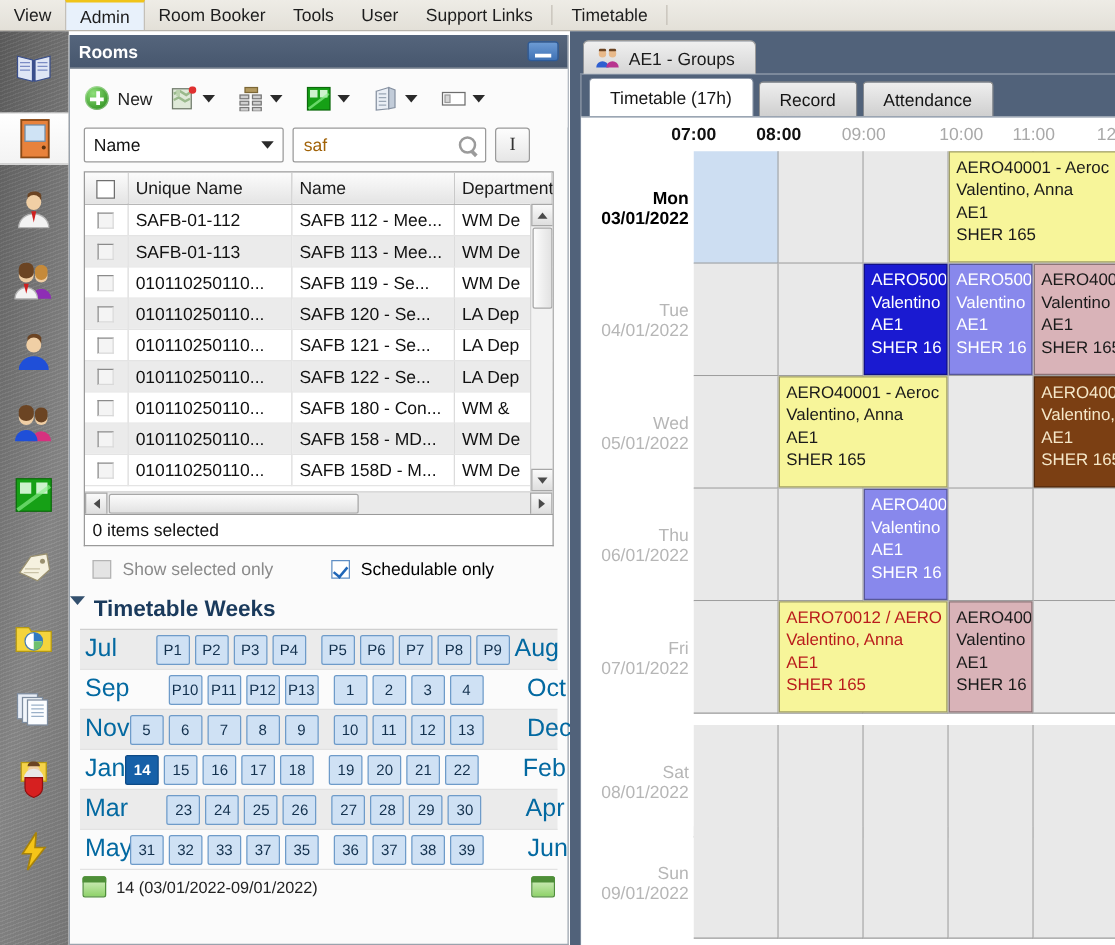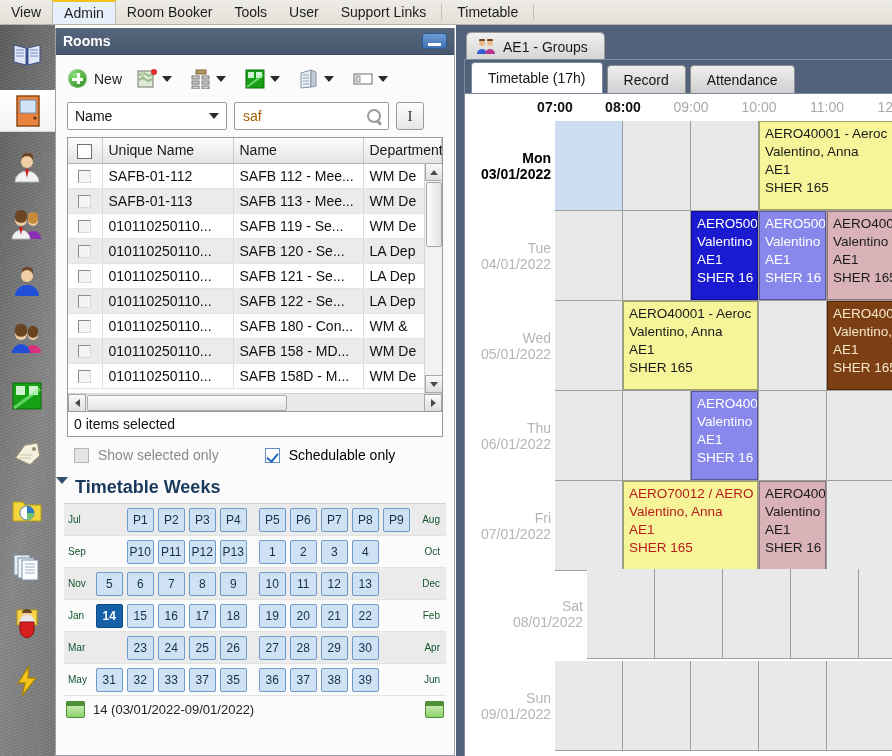--- a/index.html
+++ b/index.html
@@ -221,21 +221,21 @@
     margin-top: 14px; padding-left: 0; display: flex; align-items: flex-start; gap: 7px;
     font-weight: bold; font-size: 18px; color: #1a3a5c; height: 22px;
   }
   .tri { width:0;height:0;border-left:6px solid transparent;border-right:6px solid transparent;border-top:7px solid #33506e; }
   .weeks-tbl { margin: 4px 8px 0 8px; border-top: 1px solid #cfcfcf; }
   .wk-row {
     display: flex; align-items: center; height: 32px; position: relative;
     border-bottom: 1px solid #e2e2e2;
   }
   .wk-row.shade { background: #ebebeb; }
-  .wk-lbl { width: 40px; font-size: 10px; color: #14532d; padding-left: 4px; }
+  .wk-lbl { width: 40px; font-size: 20px; color: #0369a1; padding-left: 4px; }
   .wk-lbl.r { text-align: right; padding-right: 6px; padding-left: 0; }
   .wk-cells { flex: 1; display: flex; align-items: center; }
   .wk {
     width: 27px; height: 24px; margin-right: 4px;
     background: #cfe1f4; border: 1px solid #6e9bc9; border-radius: 2px;
     display: flex; align-items: center; justify-content: center;
     font-size: 12px; color: #13314e;
   }
   .wk.sel { background: #1660a8; border-color: #0d4a86; color: #fff; font-weight: bold; }
   .wk.blank { background: transparent; border-color: transparent; }
@@ -784,21 +784,21 @@
     <div class="tt-subtabs" id="tt-subtabs">
           <div class="sub-tab active">Timetable (17h)</div>
           <div class="sub-tab">Record</div>
           <div class="sub-tab">Attendance</div>
         </div>
     <div class="tt-grid-area">
       <div class="tt-times" id="tt-times">
             <div class="tt-time bold" style="left: 90px;">07:00</div>
             <div class="tt-time bold" style="left: 158px;">08:00</div>
             <div class="tt-time" style="left: 226px;">09:00</div>
-            <div class="tt-time" style="left: 294px;">10:00</div>
+            <div class="tt-time" style="left: 304px;">10:00</div>
             <div class="tt-time" style="left: 362px;">11:00</div>
             <div class="tt-time" style="left: 430px;">12:00</div>
           </div>
       <div class="tt-rows" id="tt-rows">
             <div class="tt-row today" style="top: 0px;">
               <div class="tt-daylbl">
                 <div>Mon</div>
                 <div>03/01/2022</div>
               </div>
               <div class="tt-cells">
@@ -908,21 +908,21 @@
                   <div>SHER 165</div>
                 </div>
                 <div class="tt-event" style="left: 204px; width: 67px; background: rgb(217, 179, 184); color: rgb(26, 26, 26);">
                   <div>AERO400</div>
                   <div>Valentino</div>
                   <div>AE1</div>
                   <div>SHER 16</div>
                 </div>
               </div>
             </div>
-            <div class="tt-row" style="top: 448px; margin-left: 32px;">
+            <div class="tt-row" style="top: 459px;">
               <div class="tt-daylbl">
                 <div>Sat</div>
                 <div>08/01/2022</div>
               </div>
               <div class="tt-cells">
                 <div class="tt-cell" style="left: 0px;"></div>
                 <div class="tt-cell" style="left: 68px;"></div>
                 <div class="tt-cell" style="left: 136px;"></div>
                 <div class="tt-cell" style="left: 204px;"></div>
                 <div class="tt-cell" style="left: 272px;"></div>

